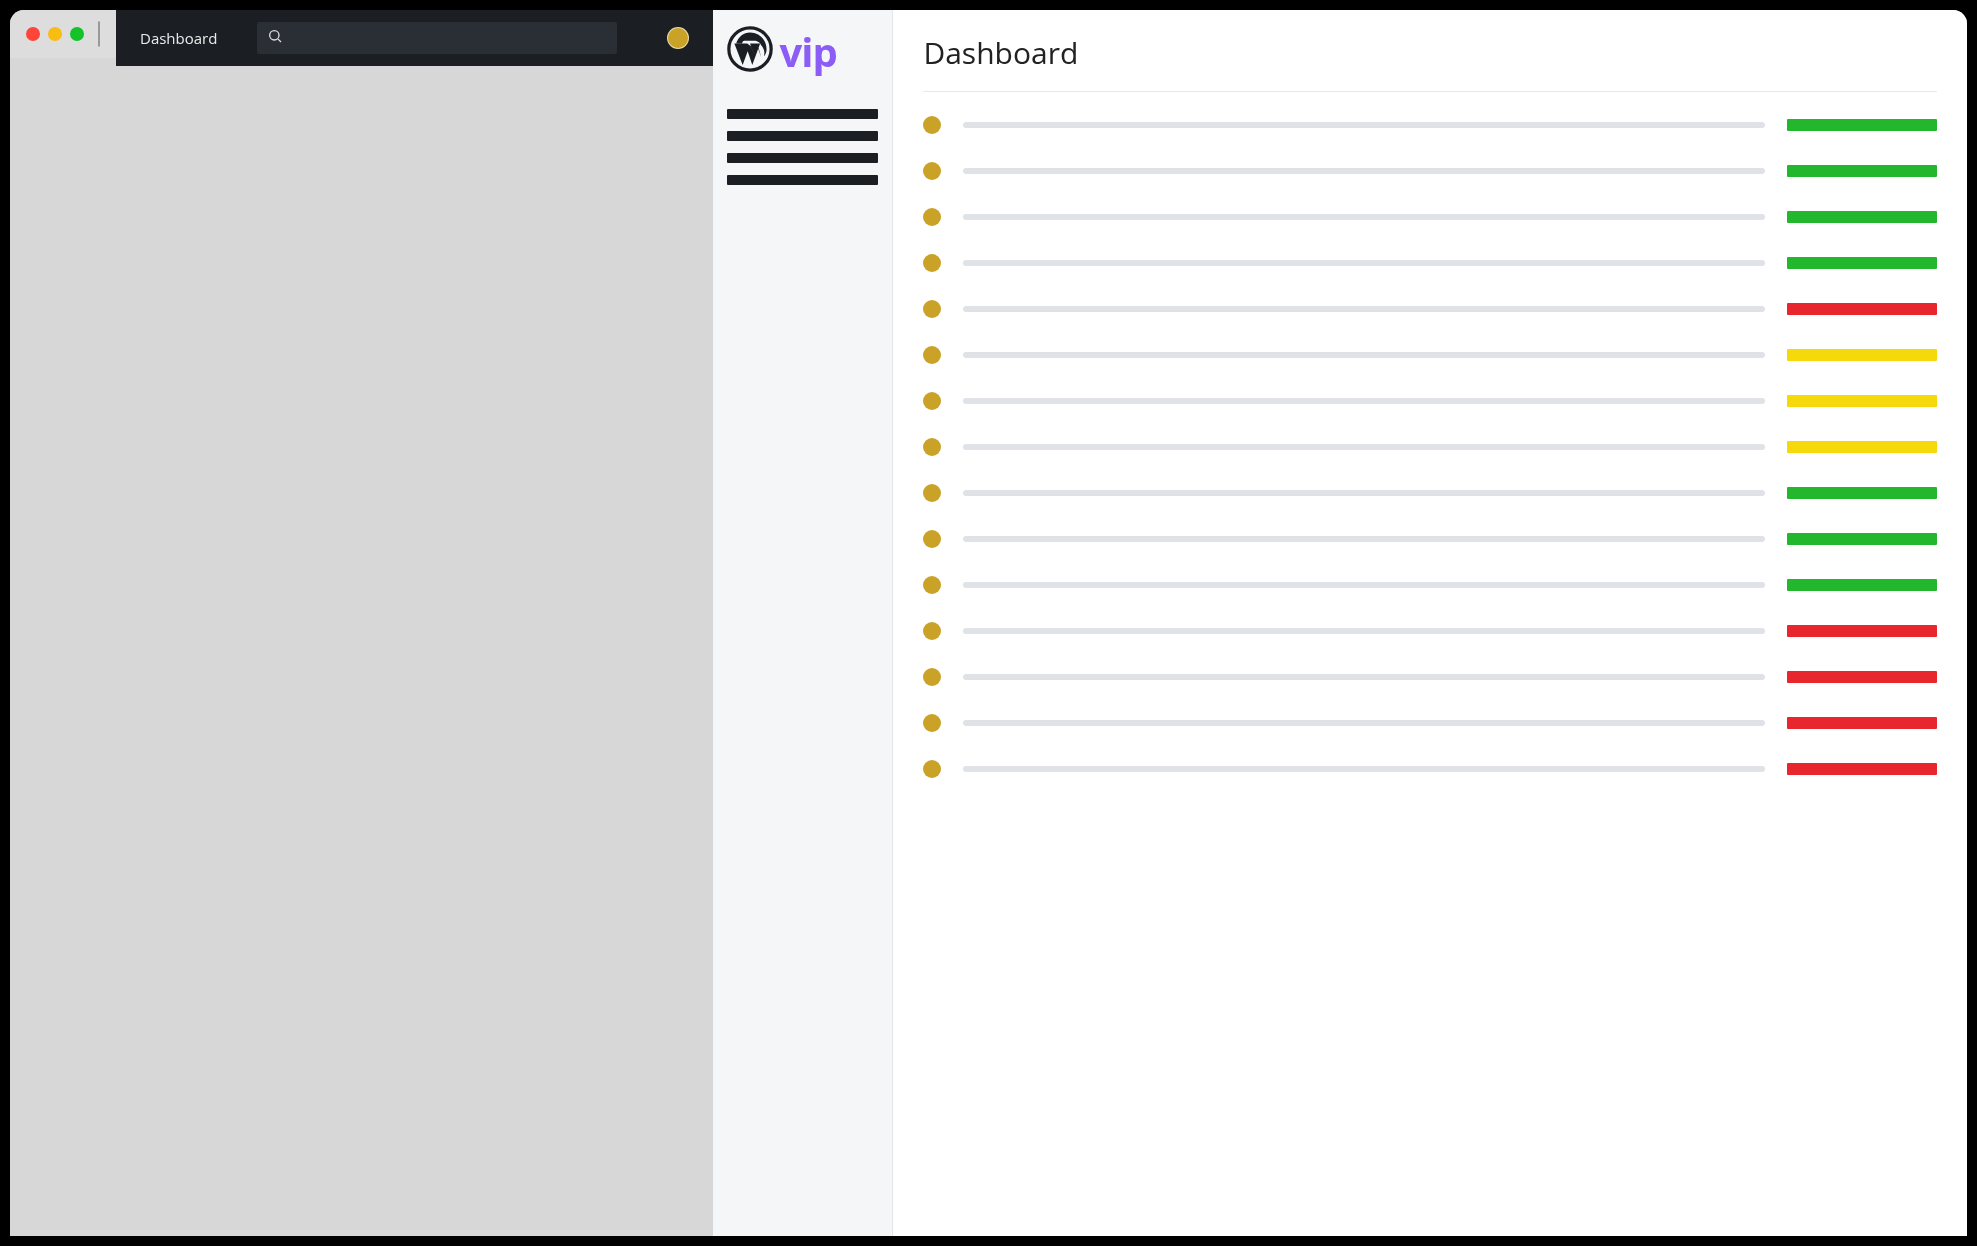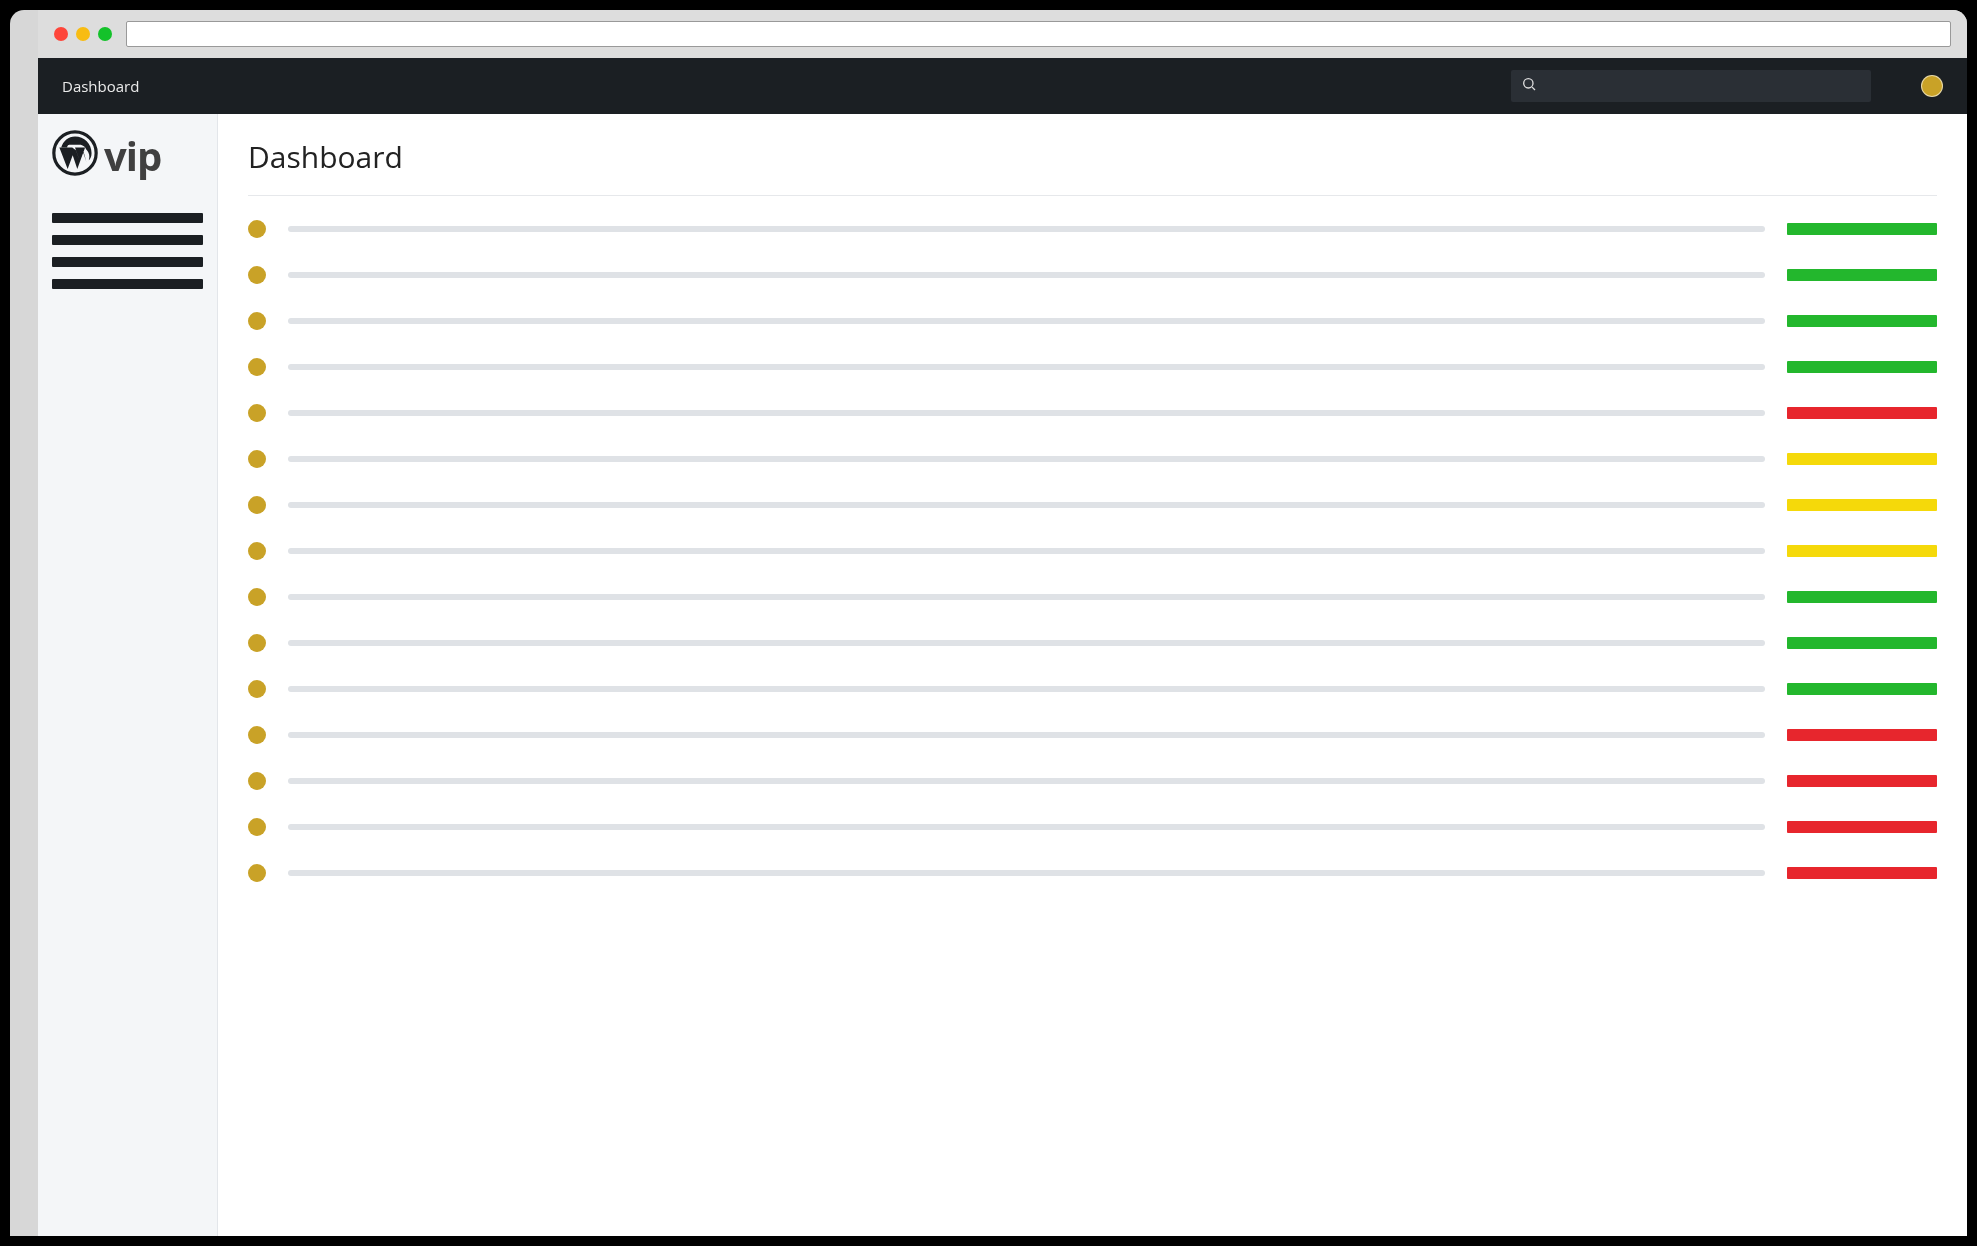--- a/index.html
+++ b/index.html
@@ -9,22 +9,21 @@
     background: #000;
     padding: 10px;
   }
   .browser {
     width: 100%;
     height: 100%;
     background: #d7d7d7;
     border-radius: 14px 14px 0 0;
     overflow: hidden;
     display: flex;
-    flex-direction: column;
-    padding-left: 28px;
+    flex-direction: row;
   }
   
   .chrome {
     height: 48px;
     background: #dddddd;
     display: flex;
     align-items: center;
     padding: 0 16px;
     gap: 14px;
   }
@@ -95,21 +94,21 @@
     margin-bottom: 30px;
     color: #1b1f23;
   }
   .logo-w {
     width: 46px; height: 46px;
   }
   .logo-text {
     font-size: 40px;
     font-weight: 700;
     letter-spacing: -1px;
-    color: #404040;
+    color: #8b5cf6;
   }
   .menu-line {
     height: 10px;
     background: #1b1f23;
     margin: 12px 0;
     border-radius: 1px;
   }
   .main {
     flex: 1;
     padding: 22px 30px 30px 30px;

